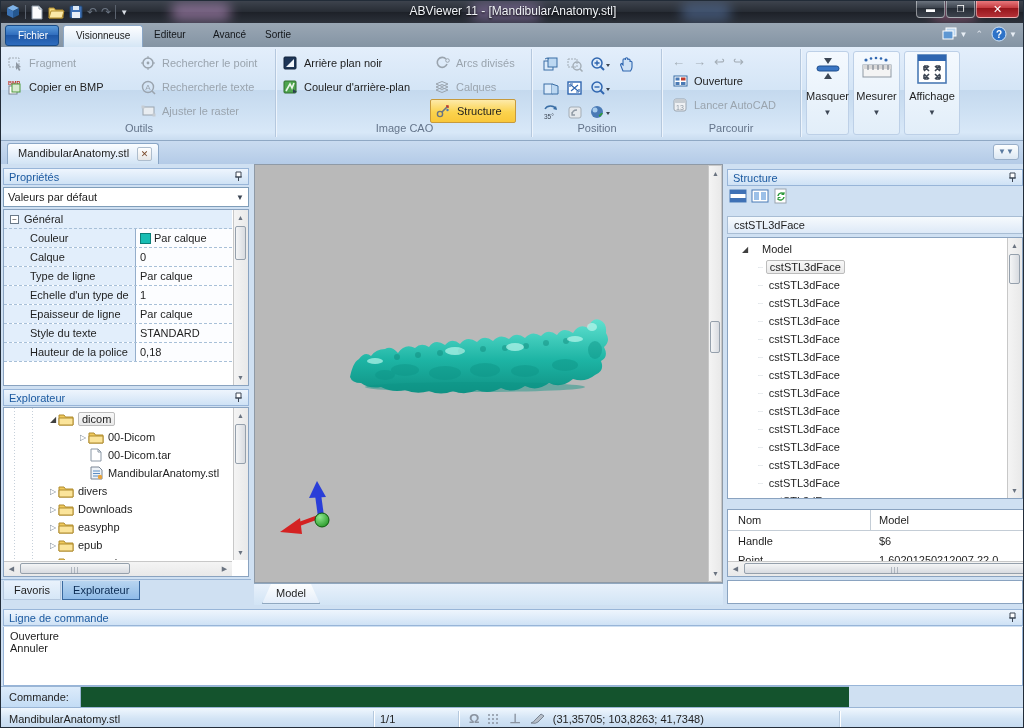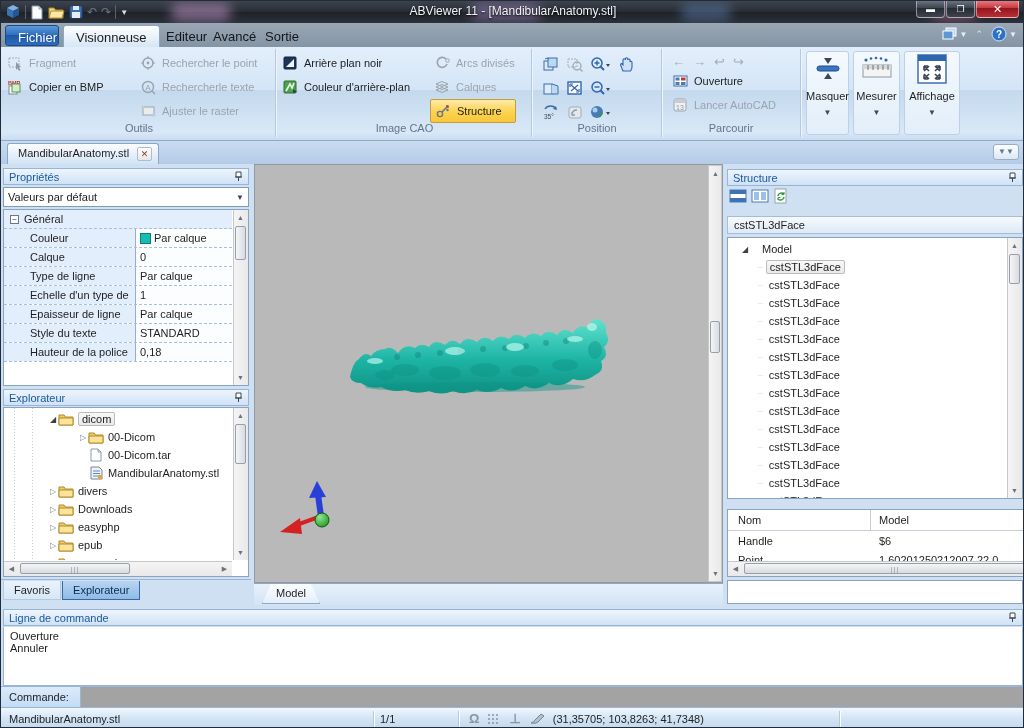--- a/index.html
+++ b/index.html
@@ -18,21 +18,21 @@
   .qat .sep { width:1px; height:14px; background:#5a626e; }
   .winbtns { position:absolute; right:6px; top:0; display:flex; }
   .winbtn { width:29px; height:17px; border:1px solid rgba(255,255,255,.45); border-top:none;
     border-radius:0 0 4px 4px; background:linear-gradient(#6b737e,#3a414b 45%,#262c35 45%,#3d434d);
     color:#fff; font-size:9px; display:flex; align-items:center; justify-content:center; margin-left:1px; }
   .winbtn.close { width:43px; background:linear-gradient(#e8787c,#c3383d 45%,#96151b 45%,#b33036); font-size:11px; }
 
   
   .tabrow { left:0; top:22px; width:1024px; height:24px;
     background:linear-gradient(#9aa7b4,#8494a4); }
-  .menu-tab { position:absolute; top:2px; height:22px; padding:4px 12px 0; font-size:13px; color:#13161a; }
+  .menu-tab { position:absolute; top:2px; height:22px; padding:4px 12px 0; font-size:10px; color:#13161a; }
   .menu-tab.fichier { left:4px; width:54px; text-align:center; color:#fff;
     background:linear-gradient(#5b9bd9,#2f6cbd 48%,#1e56a5 48%,#2e6cbe); border:1px solid #174a86;
     border-radius:3px; top:2px; height:21px; }
   .menu-tab.active { background:linear-gradient(#fdfeff,#e8f1fa 55%,#d5e6f5); border:1px solid #8aa6c6;
     border-bottom:none; border-radius:3px 3px 0 0; color:#1a1a1a; }
   .tabrow-icons { position:absolute; right:8px; top:3px; display:flex; align-items:center; gap:8px; color:#e8eef5; }
 
   
   .ribbon { left:0; top:46px; width:1024px; height:94px;
     background:linear-gradient(#e3eefb,#d4e5f6 46%,#c4d9ee 46%,#d8e8f8 92%,#c9dcf0);
@@ -152,21 +152,21 @@
     <div class="winbtns">
       <div class="winbtn">▬</div>
       <div class="winbtn">❐</div>
       <div class="winbtn close">✕</div>
     </div>
   </div>
 
   <div class="abs tabrow">
     <div class="menu-tab fichier">Fichier</div>
     <div class="menu-tab active" style="left:62px">Visionneuse</div>
-    <div class="menu-tab" style="left:153px">Editeur</div>
+    <div class="menu-tab" style="left:141px">Editeur</div>
     <div class="menu-tab" style="left:200px">Avancé</div>
     <div class="menu-tab" style="left:252px">Sortie</div>
     <div class="tabrow-icons">
       <span style="display:flex;align-items:center;gap:2px">
         <svg width="16" height="14" viewBox="0 0 16 14">
             <rect x="4" y="1" width="10" height="8" fill="#bcd6ef" stroke="#fff"></rect>
             <rect x="1" y="4" width="10" height="8" fill="#5e97d2" stroke="#fff"></rect>
           </svg>
         <span class="caret" style="color:#e8eef5">▼</span>
       </span>
@@ -828,21 +828,21 @@
     <span class="pinic">
         <svg width="9" height="11" viewBox="0 0 9 11">
           <path d="M2 1 h5 v5 h-5 z M1 6 h7 M4.5 6 v4" stroke="#3c4654" fill="#fff"></path>
         </svg>
       </span>
   </div>
   <div class="abs" style="left:2px;top:626px;width:1020px;height:59px;background:#fff;border:1px solid #98b5d8;border-top:none;padding:3px 6px;overflow:hidden">
     <div>Ouverture</div>
     <div>Annuler</div>
   </div>
-  <div class="abs" style="left:0;top:685px;width:1024px;height:21px;background:#a3a3a3;border-top:1px solid #9ab5d5;display:flex">
+  <div class="abs" style="left:0;top:685px;width:848px;height:21px;background:#14532d;border-top:1px solid #9ab5d5;display:flex">
     <div style="width:80px;background:linear-gradient(#dcebfa,#c3dcf5);border-right:1px solid #9ab5d5;display:flex;align-items:center;padding-left:8px">Commande:</div>
     <div style="flex:1"></div>
   </div>
 
   <div class="abs statusbar">
     <span style="margin-left:8px;width:358px">MandibularAnatomy.stl</span>
     <span class="ssep"></span>
     <span style="width:72px">1/1</span>
     <span class="ssep"></span>
     <span class="sic" style="font-weight:bold">Ω</span>

